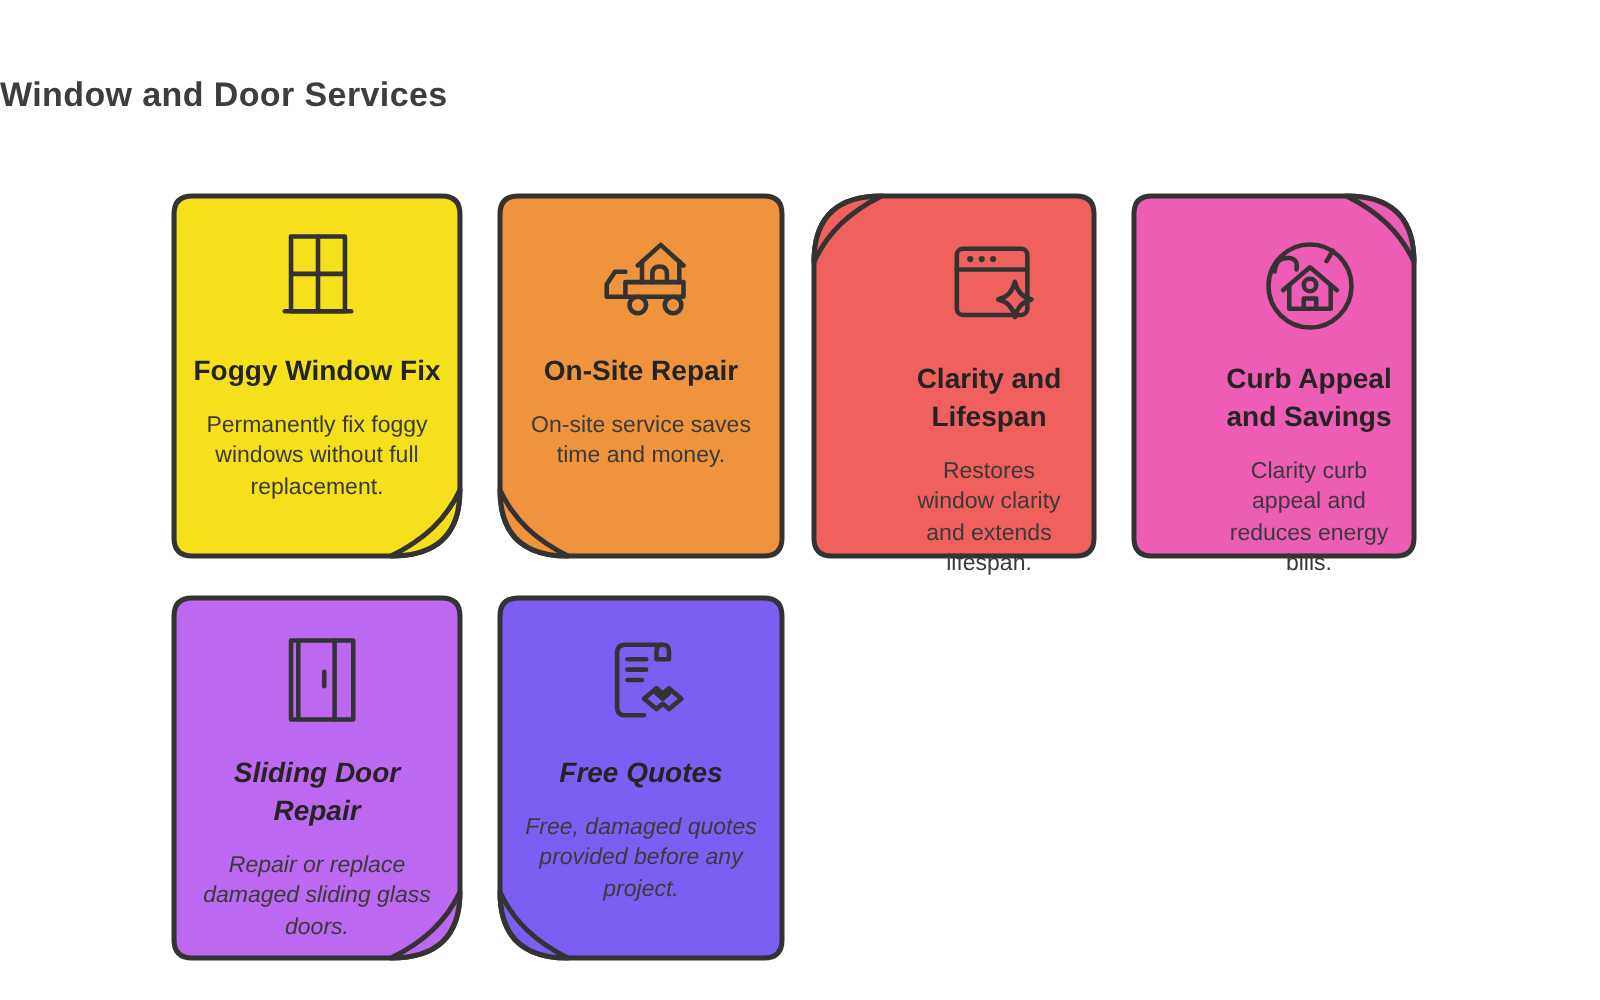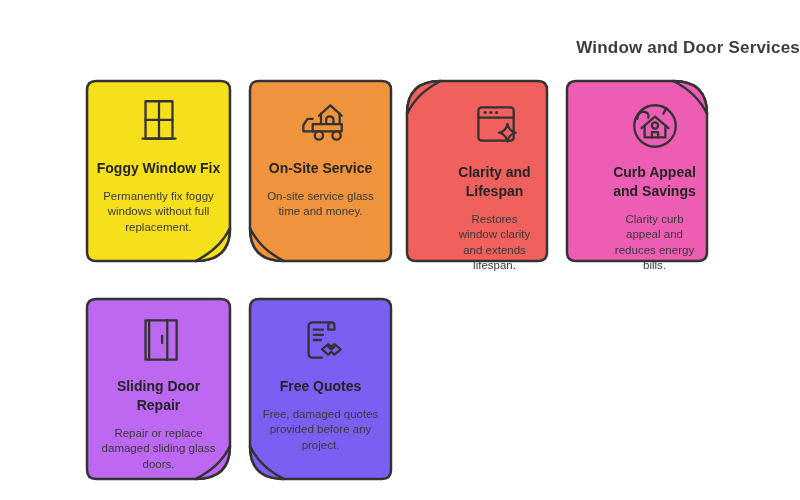--- a/index.html
+++ b/index.html
@@ -3,30 +3,30 @@
 <meta charset="utf-8">
 <style>
   html,body{margin:0;padding:0;}
   body{
     width:800px;height:500px;position:relative;overflow:hidden;
     background:#ffffff;
     font-family:"Liberation Sans","DejaVu Sans",sans-serif;
   }
   .page-title{
     position:absolute;top:38px;left:0;width:800px;
-    text-align:right;font-size:17px;font-weight:bold;color:#3d3d3d;
+    text-align:left;font-size:17px;font-weight:bold;color:#3d3d3d;
     letter-spacing:.2px;
   }
   .card{position:absolute;width:145px;height:184px;}
   .card-1,.card-5{left:85px;width:147px;}
   .card-2,.card-6{left:248px;}
   .card-3{left:405px;width:144px;}
   .card-4{left:565px;width:144px;}
-  .row-1{top:79px;border-radius:27px;}
-  .row-2{top:297px;}
+  .row-1{top:96px;border-radius:27px;}
+  .row-2{top:297px;font-style:italic;}
   .note-svg{position:absolute;left:0;top:0;width:100%;height:100%;}
   .note-svg path{stroke:#333333;stroke-width:2.5;stroke-linejoin:round;}
   .card-content{
     position:absolute;left:0;top:0;right:0;bottom:0;
     display:flex;flex-direction:column;align-items:center;
     padding:15px 11px 10px 11px;box-sizing:border-box;text-align:center;
   }
   .icon{width:56px;height:56px;flex:0 0 auto;}
   svg.icon line, svg.icon rect, svg.icon circle, svg.icon path{
     stroke:#333333;stroke-width:2.2;stroke-linecap:round;stroke-linejoin:round;
@@ -72,22 +72,22 @@
     <svg class="icon" viewBox="0 0 54 54">
       <path d="M25,21 L36,11 L47,21"></path>
       <line x1="27" y1="19" x2="27" y2="29"></line>
       <line x1="45" y1="19" x2="45" y2="29"></line>
       <path d="M32,29 V25 Q32,21.5 35.5,21.5 Q39,21.5 39,25 V29"></path>
       <rect x="19" y="29" width="28" height="7"></rect>
       <path d="M19,36 H10 V30 L14,24 H19"></path>
       <circle cx="25" cy="40" r="4" fill="#EF943D"></circle>
       <circle cx="42" cy="40" r="4" fill="#EF943D"></circle>
     </svg>
-    <div class="card-title">On-Site Service</div>
-    <div class="card-desc">On-site service glass time and money.</div>
+    <div class="card-title">On-Site Repair</div>
+    <div class="card-desc">On-site service saves time and money.</div>
   </div>
 </div>
 
 <div class="card card-3 row-1 tl">
   <svg class="note-svg" viewBox="0 0 145 184" preserveAspectRatio="none">
     <path d="M36,2 L134,2 Q143,2 143,11 L143,173 Q143,182 134,182 L11,182 Q2,182 2,173 L2,35 Q2,2 36,2 Z" fill="#F0615D"></path>
     <path d="M36,2 Q2,2 2,35 C9,20 20,10 36,2 Z" fill="#F0615D"></path>
   </svg>
   <div class="card-content">
     <svg class="icon" viewBox="0 0 54 54">

